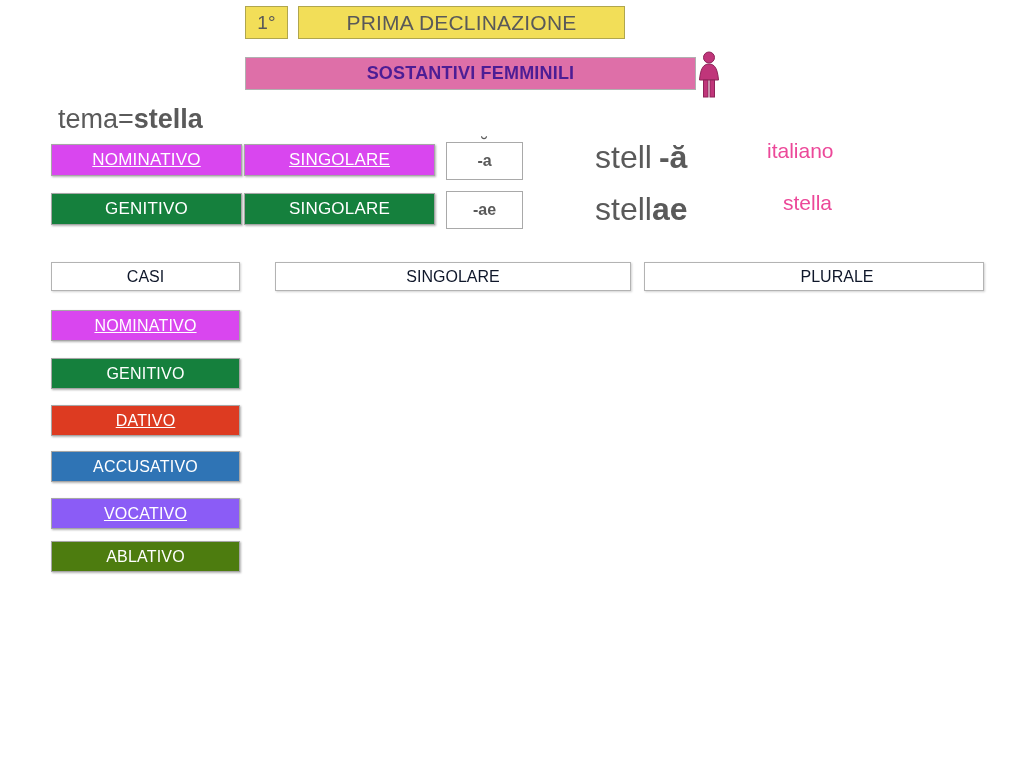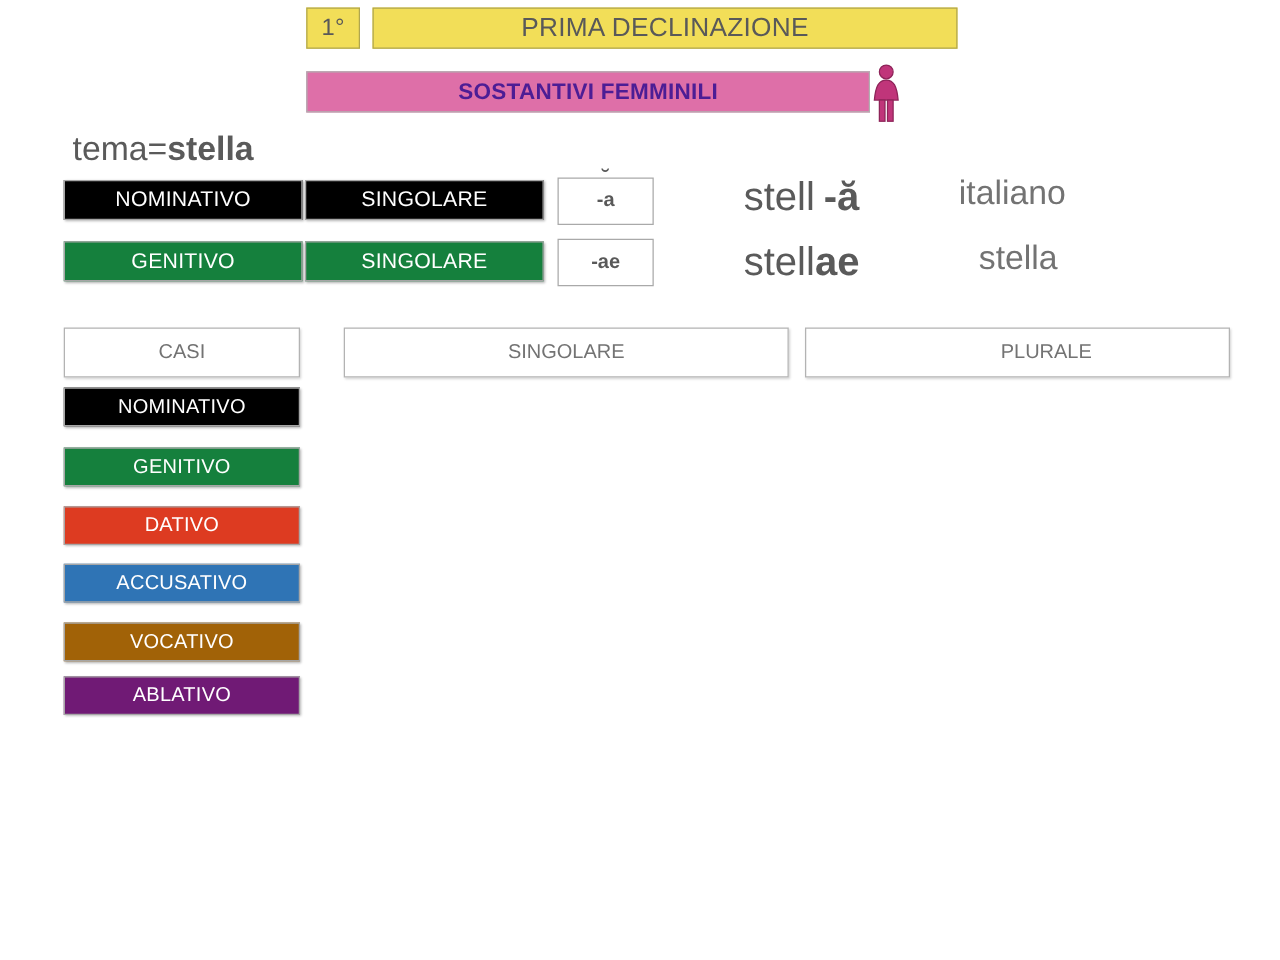--- a/index.html
+++ b/index.html
@@ -39,21 +39,21 @@
     width: 43px;
     height: 33px;
     background: #F2DE58;
     border: 1px solid #b0a64e;
     color: #595959;
     font-size: 19px;
   }
   #declension-title {
     left: 298px;
     top: 6px;
-    width: 468px;
+    width: 327px;
     height: 33px;
     background: #F2DE58;
     border: 1px solid #b0a64e;
     color: #595959;
     font-size: 21px;
   }
   #gender-title {
     left: 245px;
     top: 57px;
     width: 451px;
@@ -112,44 +112,44 @@
   }
   .word-form {
     position: absolute;
     font-size: 32px;
     color: #5a5a5a;
     white-space: nowrap;
   }
   .word-form b { font-weight: bold; }
   .translation {
     position: absolute;
-    font-size: 27px;
-    color: #737373;
-    white-space: nowrap;
-  }
-
-  
-  .c-nominativo { background: #000000; }
+    font-size: 21px;
+    color: #ec4899;
+    white-space: nowrap;
+  }
+
+  
+  .c-nominativo { background: #d946ef; text-decoration: underline; }
   .c-genitivo   { background: #15803d; }
-  .c-dativo     { background: #DD3B21; }
+  .c-dativo     { background: #DD3B21; text-decoration: underline; }
   .c-accusativo { background: #2F74B5; }
-  .c-vocativo   { background: #a16207; }
-  .c-ablativo   { background: #701a75; }
+  .c-vocativo   { background: #8b5cf6; text-decoration: underline; }
+  .c-ablativo   { background: #4d7c0f; }
 
   
   .table-header {
     position: absolute;
     box-sizing: border-box;
-    height: 40px;
+    height: 29px;
     background: #ffffff;
     border: 1px solid #b3b3b3;
     display: flex;
     align-items: center;
     justify-content: center;
-    color: #737373;
+    color: #0f172a;
     font-size: 16px;
     box-shadow: 1px 1px 2px rgba(0,0,0,.18);
   }
   #header-casi      { left: 51px;  top: 262px; width: 189px; }
   #header-singolare { left: 275px; top: 262px; width: 356px; }
   #header-plurale   { left: 644px; top: 262px; width: 340px; padding-left: 46px; }
 
   .case-row-chip {
     left: 51px;
     width: 189px;

